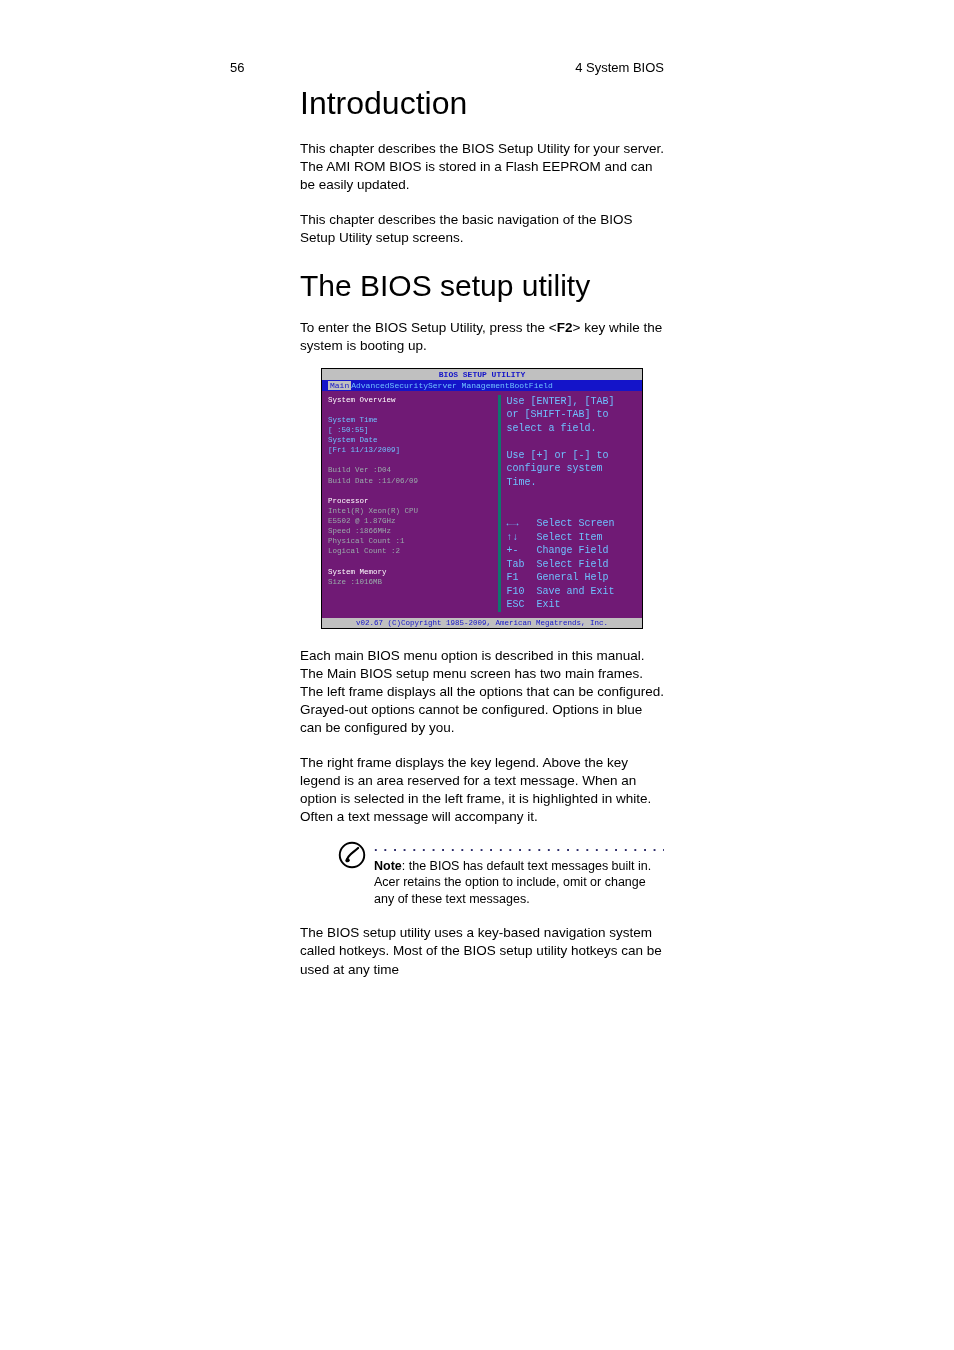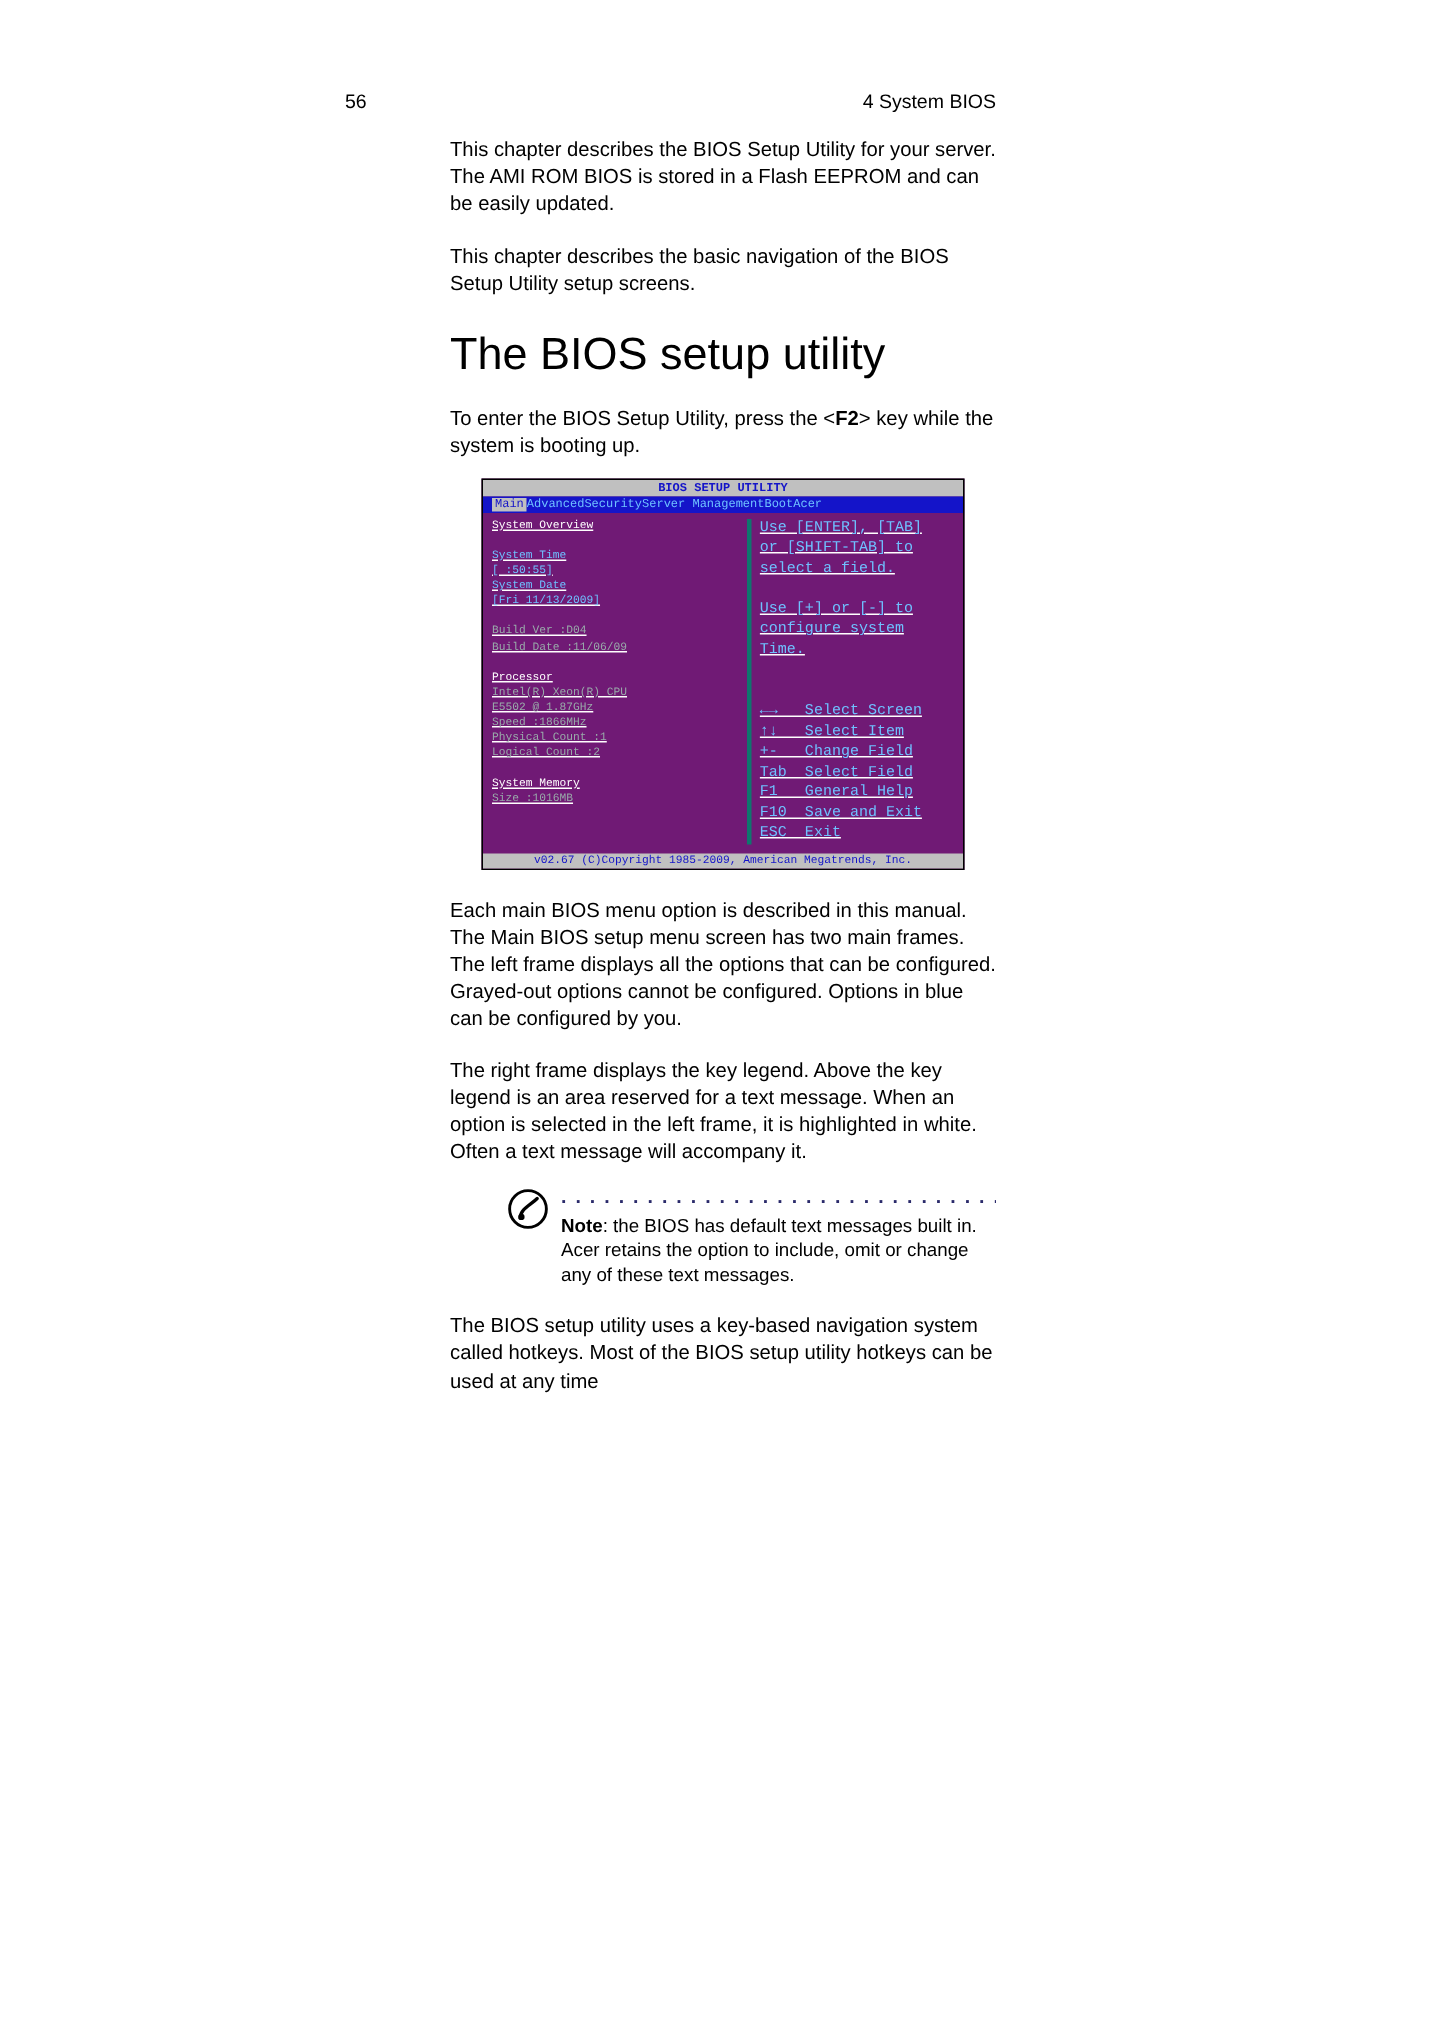--- a/index.html
+++ b/index.html
@@ -70,21 +70,20 @@
   }
   .bios-menu .sel {
     background: #c0c0c0;
     color: #1414c9;
     padding: 0 2px;
   }
   .bios-body {
     display: flex;
     padding: 4px 20px 6px 6px;
     gap: 8px;
-    text-decoration: underline;
   }
   .bios-left {
     flex: 1.4;
     font-size: 7.5px;
     line-height: 1.35;
   }
   .bios-right {
     flex: 1;
     border-left: 3px solid #0f766e;
     padding-left: 6px;
@@ -133,39 +132,40 @@
 </head>
 <body>
 
 <div class="page">
   <div class="content">
     <div class="header-line">
       <span>56</span>
       <span>4 System BIOS</span>
     </div>
 
+    <h1>Introduction</h1>
 
     <p>This chapter describes the BIOS Setup Utility for your server. The AMI ROM BIOS is stored in a Flash EEPROM and can be easily updated.</p>
     <p>This chapter describes the basic navigation of the BIOS Setup Utility setup screens.</p>
 
     <h2>The BIOS setup utility</h2>
 
     <p>
       <span>To enter the BIOS Setup Utility, press the &lt;</span><b>F2</b><span>&gt; key while the system is booting up.</span>
     </p>
 
     <div class="bios-box">
       <div class="bios-title">BIOS SETUP UTILITY</div>
       <div class="bios-menu">
         <span class="sel">Main</span>
         <span>Advanced</span>
         <span>Security</span>
         <span>Server Management</span>
         <span>Boot</span>
-        <span>Acer</span>
+        <span>Field</span>
       </div>
       <div class="bios-body">
         <div class="bios-left">
           <div class="white">System Overview</div>
           <br>
           <div class="bios-row blue">
             <span>System Time</span>
             <span>[  :50:55]</span>
           </div>
           <div class="bios-row blue">

